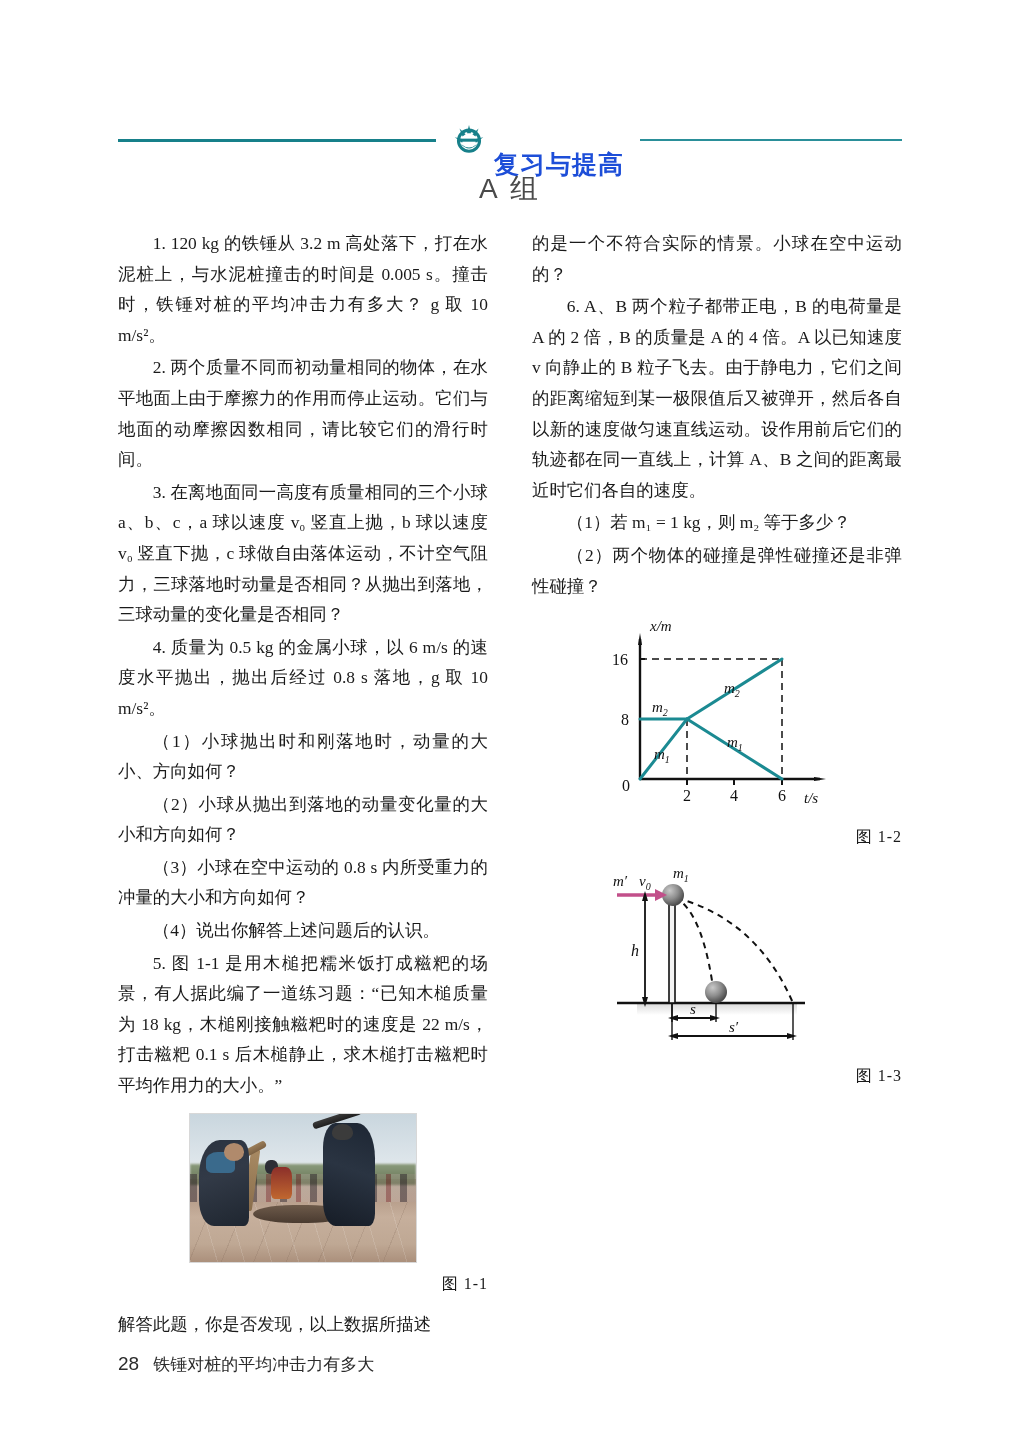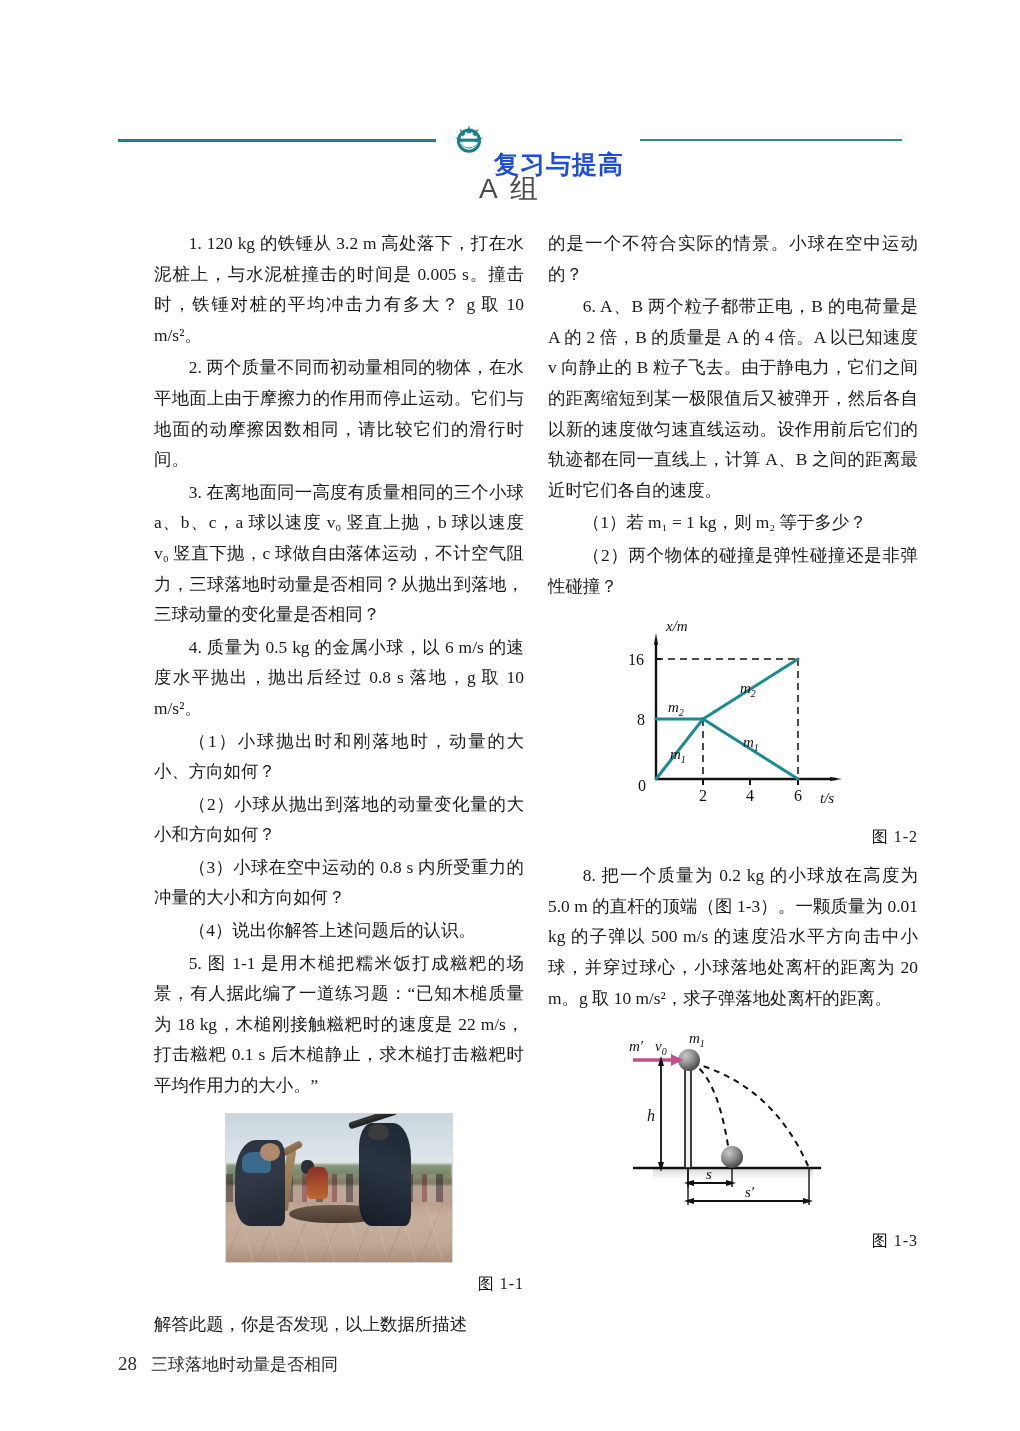--- a/index.html
+++ b/index.html
@@ -69,22 +69,21 @@
     letter-spacing: 3px;
   }
 
   
   .columns {
     position: absolute;
     top: 228px;
     left: 118px;
     width: 784px;
     display: flex;
-    gap: 24px;
-    margin-left: 36px;
+    gap: 44px;
   }
   .col {
     width: 370px;
   }
 
   p.q {
     margin: 0 0 2px 0;
     font-size: 17.4px;
     line-height: 30.6px;
     text-align: justify;
@@ -237,21 +236,21 @@
   }
   .diagram-wrap svg { display: inline-block; }
 
   
   .footer {
     position: absolute;
     left: 118px;
     bottom: 55px;
     font-size: 17px;
     color: #2b2b2b;
-    font-family: Liberation Serif, serif;
+    font-family: Liberation Sans, sans-serif;
     display: flex;
     align-items: baseline;
     gap: 14px;
   }
   .footer .pageno { font-size: 19px; }
 </style>
 </head>
 <body>
 
 <div class="header">
@@ -360,21 +359,20 @@
           <text x="190" y="190" font-size="16" text-anchor="middle">6</text>
           <text x="62" y="148" font-size="15" font-style="italic">m<tspan font-size="10" dy="4">1</tspan></text>
           <text x="135" y="136" font-size="15" font-style="italic">m<tspan font-size="10" dy="4">1</tspan></text>
           <text x="60" y="101" font-size="15" font-style="italic">m<tspan font-size="10" dy="4">2</tspan></text>
           <text x="132" y="82" font-size="15" font-style="italic">m<tspan font-size="10" dy="4">2</tspan></text>
         </g>
       </svg>
       <div class="fig-caption" style="margin-top:4px">图 1-2</div>
     </div>
 
-    <p class="q" style="margin-top:12px">8. 把一个质量为 0.2 kg 的小球放在高度为 5.0 m 的直杆的顶端（图 1-3）。一颗质量为 0.01 kg 的子弹以 500 m/s 的速度沿水平方向击中小球，并穿过球心，小球落地处离杆的距离为 20 m。g 取 10 m/s²，求子弹落地处离杆的距离。</p>
 
     <div class="diagram-wrap">
       <svg width="280" height="196" viewBox="0 0 280 196">
         <defs>
           <radialGradient id="ballgrad" cx="35%" cy="30%" r="70%">
             <stop offset="0%" stop-color="#c9c9c9"></stop>
             <stop offset="55%" stop-color="#8d8d8d"></stop>
             <stop offset="100%" stop-color="#4c4c4c"></stop>
           </radialGradient>
           <linearGradient id="groundgrad" x1="0" y1="0" x2="0" y2="1">
@@ -431,14 +429,14 @@
           <text x="152" y="170" font-size="15">s′</text>
         </g>
       </svg>
       <div class="fig-caption" style="margin-top:4px">图 1-3</div>
     </div>
   </div>
 </div>
 
 <div class="footer">
   <span class="pageno">28</span>
-  <span>三球落地时动量是否相同</span>
+  <span>铁锤对桩的平均冲击力有多大</span>
 </div>
 
 </body></html>

